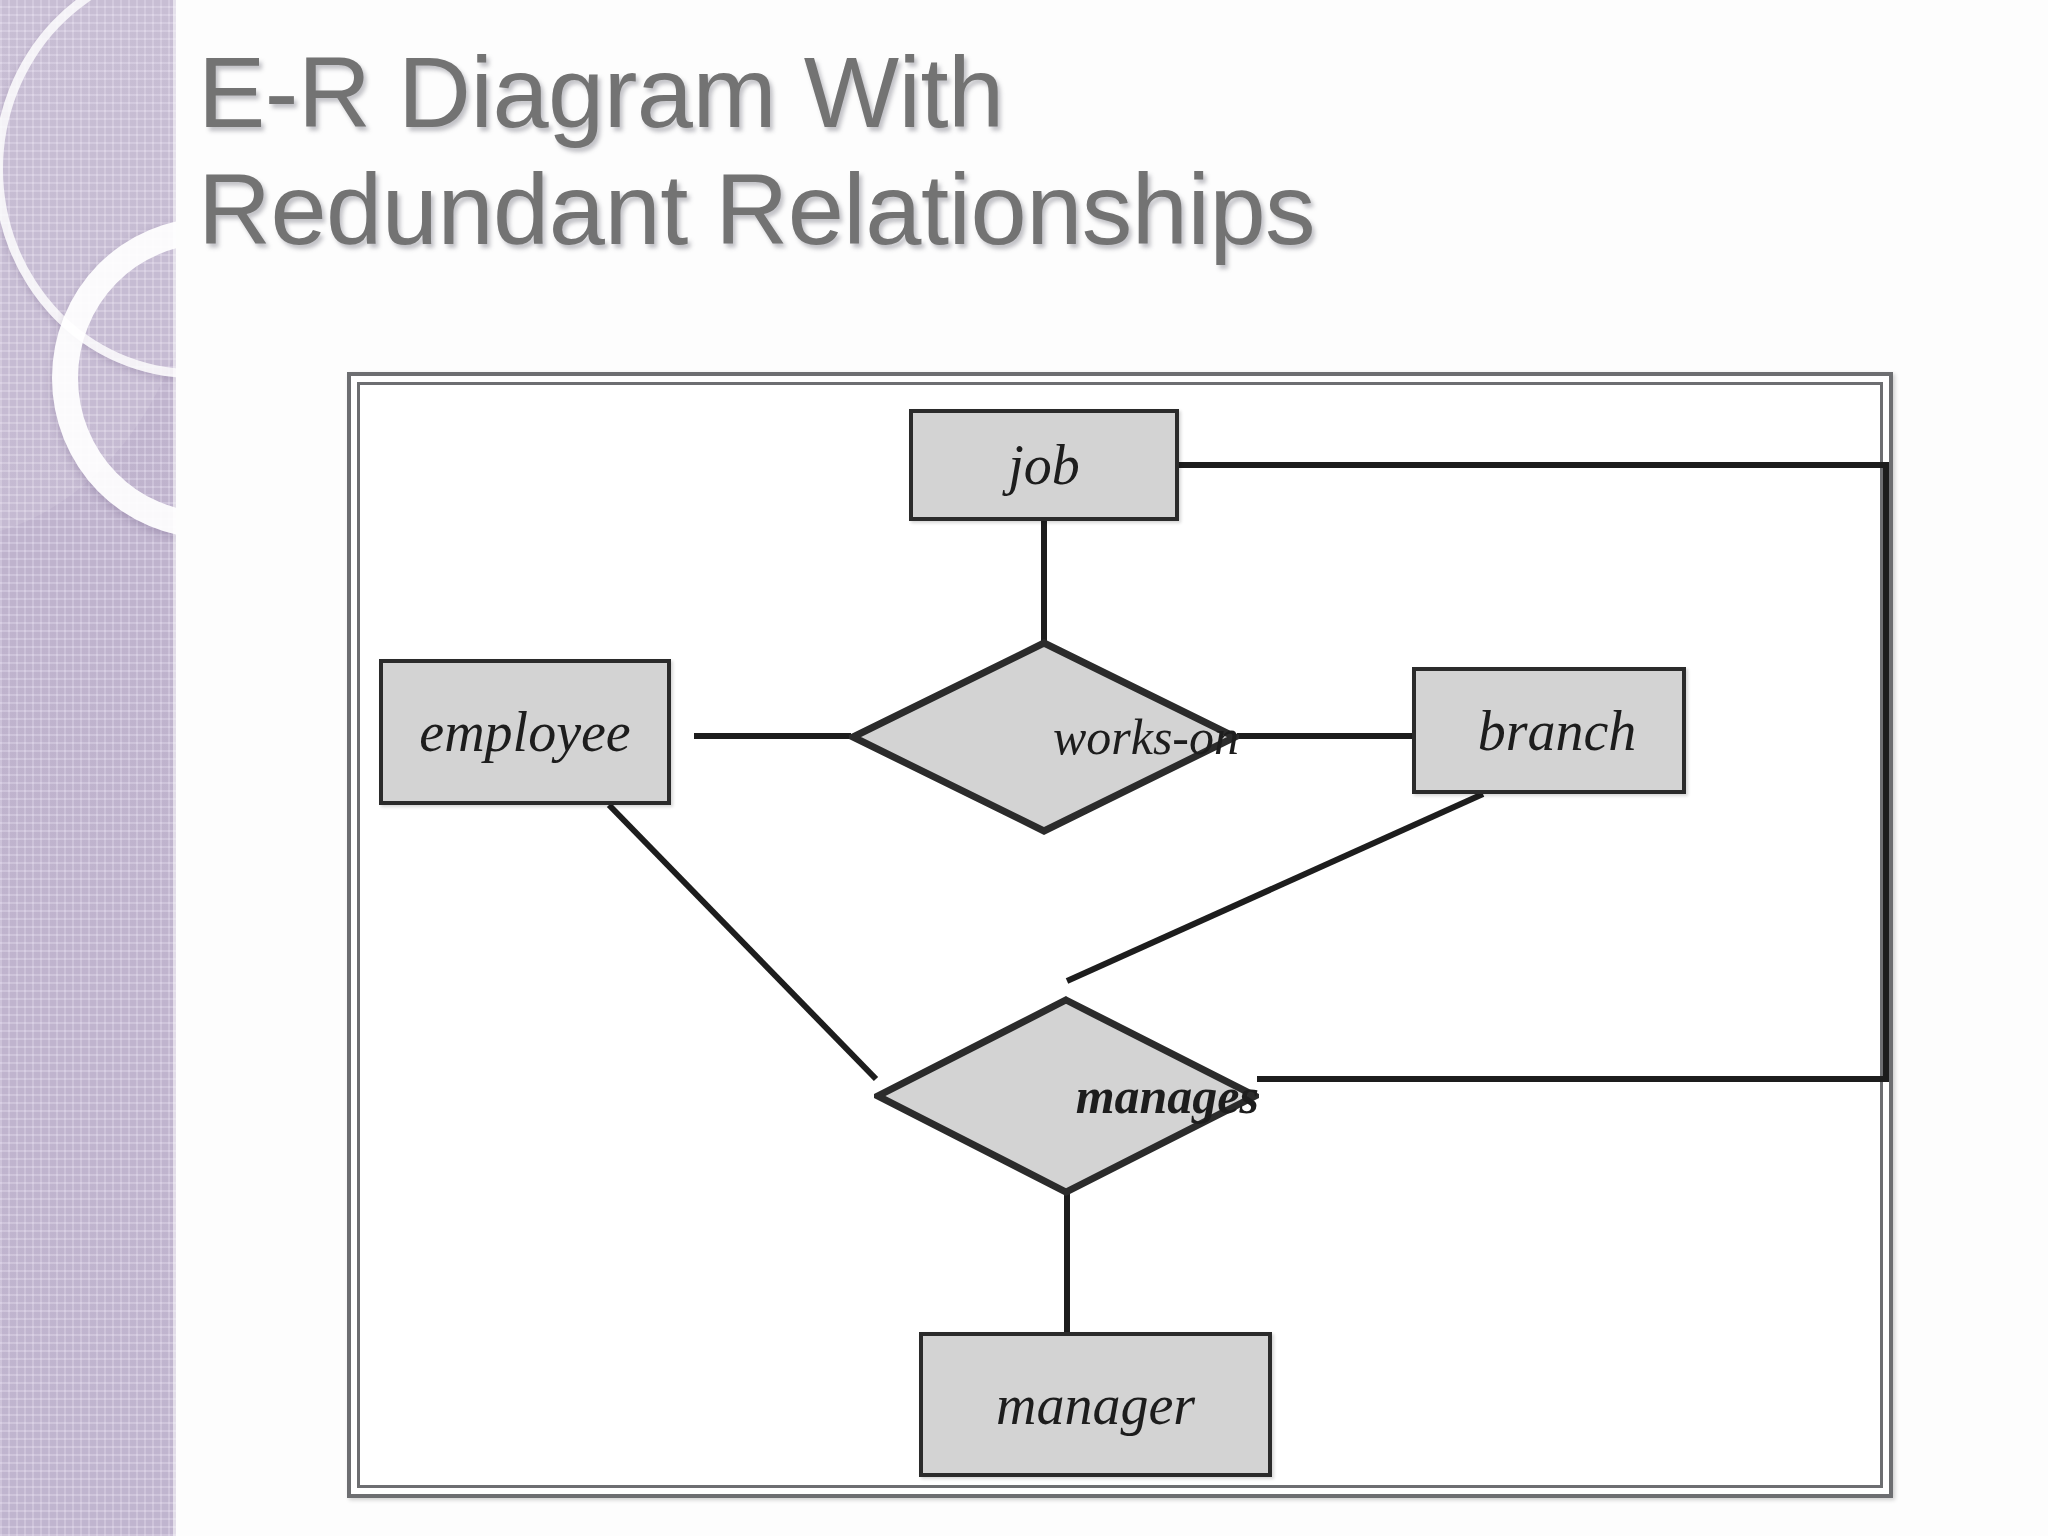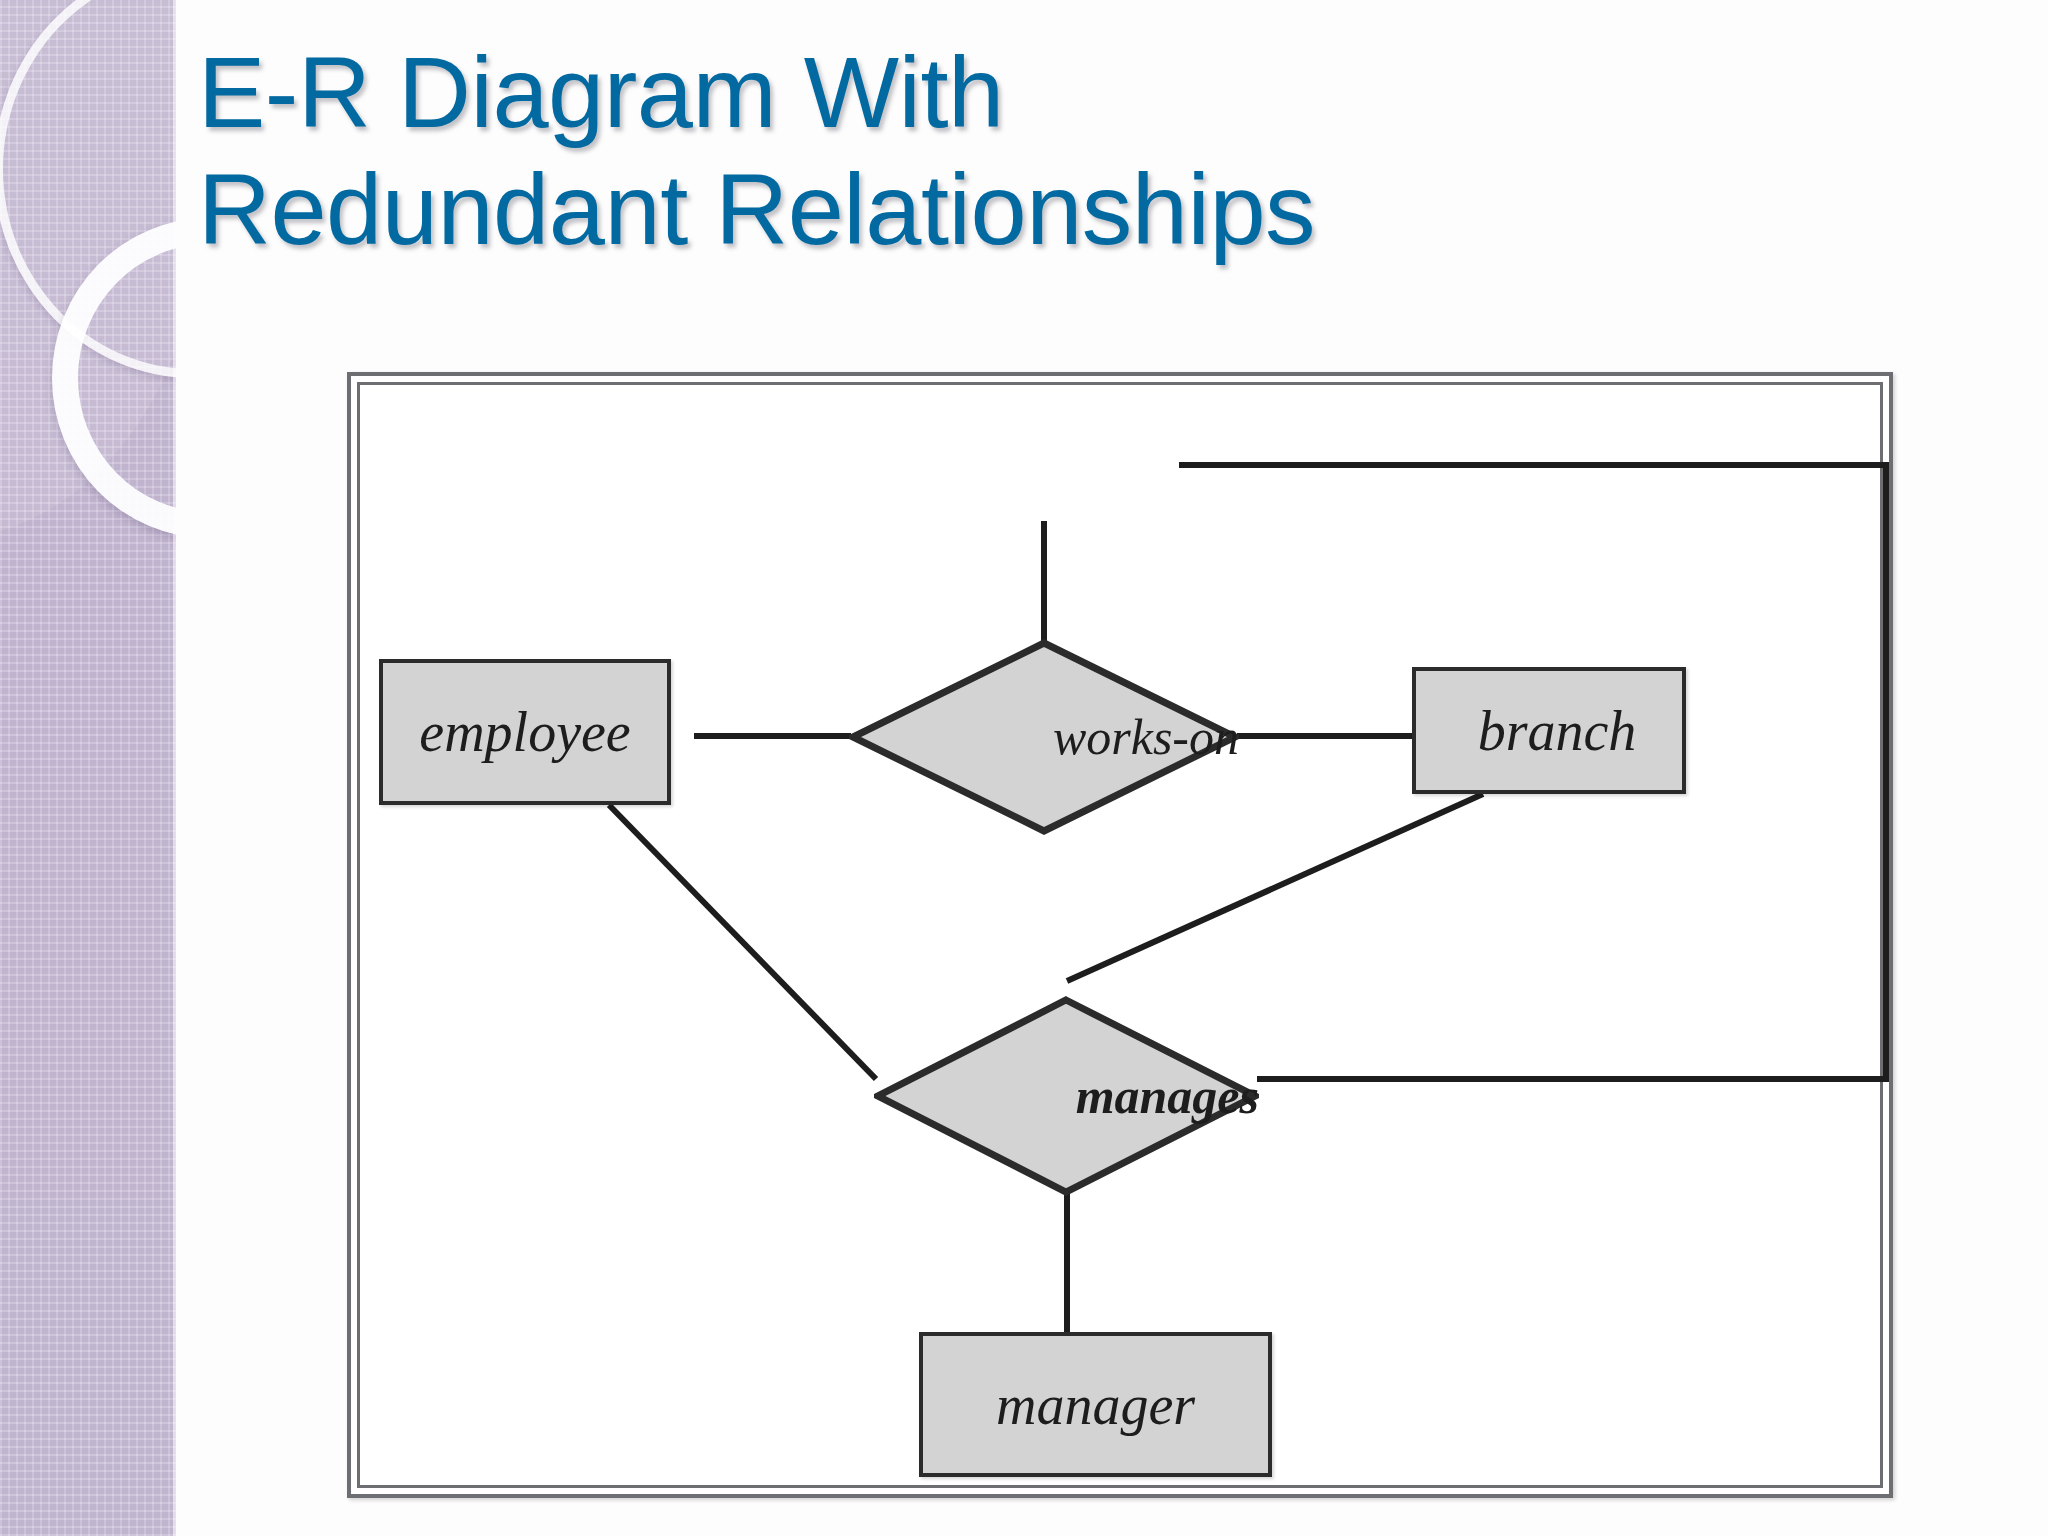--- a/index.html
+++ b/index.html
@@ -67,21 +67,21 @@
 
   
   #title {
     position: absolute;
     left: 198px;
     top: 34px;
     width: 1700px;
     font-size: 101px;
     line-height: 1.16;
     font-weight: 400;
-    color: #0369a1;
+    color: #737373;
     letter-spacing: -0.5px;
     text-shadow: 3px 4px 4px rgba(120,120,130,0.45);
     white-space: pre-line;
   }
 
   
   #figure {
     position: absolute;
     left: 347px;
     top: 372px;
@@ -186,20 +186,23 @@
 
         <line x1="258" y1="429" x2="525" y2="703" stroke="#1d1d1d" stroke-width="6"></line>
 
         <line x1="1132" y1="418" x2="716" y2="605" stroke="#1d1d1d" stroke-width="6"></line>
 
         <line x1="716" y1="801" x2="716" y2="958" stroke="#1d1d1d" stroke-width="6"></line>
 
         <polyline points="828,89 1535,89 1535,703 906,703" fill="none" stroke="#1d1d1d" stroke-width="6"></polyline>
       </svg>
 
+      <div id="ent-job" class="entity">
+        <span>job</span>
+      </div>
 
       <div id="ent-employee" class="entity">
         <span>employee</span>
       </div>
 
       <div id="ent-branch" class="entity">
         <span>branch</span>
       </div>
 
       <div id="ent-manager" class="entity">

